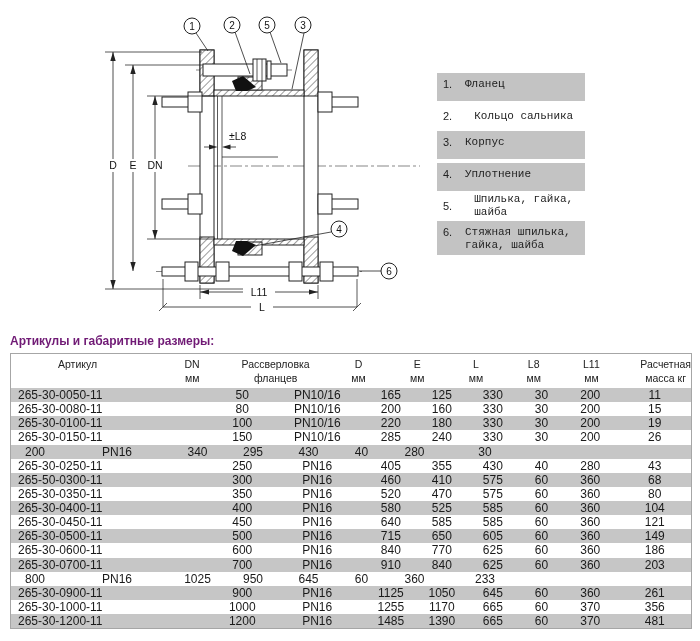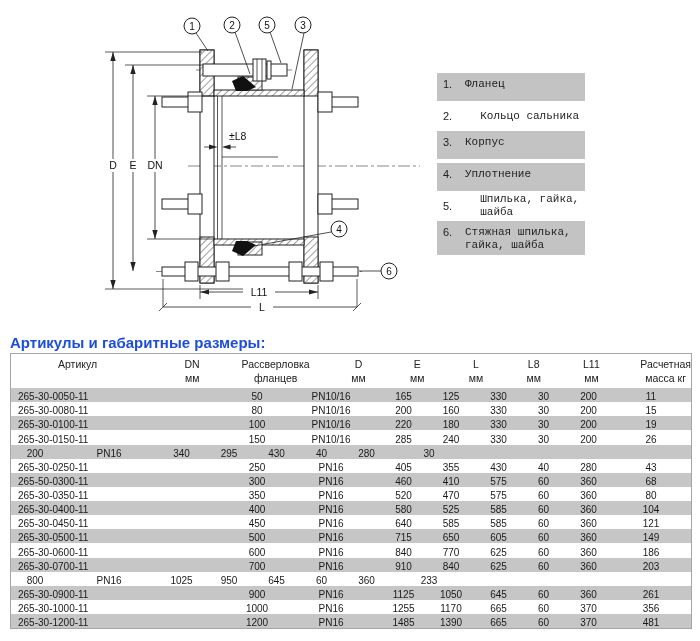--- a/index.html
+++ b/index.html
@@ -20,30 +20,30 @@
   .lblbg{fill:#fff;stroke:none;}
 
   
   .legend{position:absolute;left:437px;top:0;width:148px;height:330px;}
   .leg-item{position:absolute;left:0;width:148px;box-sizing:border-box;font-size:11px;color:#222;}
   .leg-item.shaded{background:var(--legbox,#c3c3c3);padding-top:5px;}
   .leg-item.plain{display:flex;align-items:center;}
   .leg-num{position:absolute;left:6px;}
   .leg-item.plain .leg-num{position:static;margin-left:6px;}
   .leg-label{display:block;margin-left:28px;line-height:13px;font-family:Liberation Mono, monospace;}
-  .leg-item.plain .leg-label{margin-left:28px;}
+  .leg-item.plain .leg-label{margin-left:22px;}
 
   
-  .tbl-title{position:absolute;left:10px;top:334px;font-size:15px;font-weight:bold;color:#1d4ed8;}
+  .tbl-title{position:absolute;left:10px;top:334px;font-size:12px;font-weight:bold;color:#701a75;}
   .spec-table{position:absolute;left:10px;top:353px;width:680px;height:274px;border:1px solid #a6a6a6;box-sizing:content-box;display:flex;flex-direction:column;}
   .thead{height:34px;display:flex;flex:0 0 auto;}
   .hcell{display:flex;flex-direction:column;align-items:center;padding-top:3px;font-size:10.5px;line-height:14px;color:#222;box-sizing:border-box;margin-left:40px;}
   .hcell.c0{align-items:flex-start;padding-left:7px;}
   .tbody{flex:1 1 auto;display:flex;flex-direction:column;}
-  .trow{flex:1 1 auto;display:flex;align-items:flex-end;font-size:10px;color:#1a1a1a;}
+  .trow{flex:1 1 auto;display:flex;align-items:flex-start;font-size:12px;color:#1a1a1a;gap:8px;}
   .trow.shade{background:var(--stripe,#c6c6c6);}
   .tcell{box-sizing:border-box;text-align:center;}
   .tcell.c0{text-align:left;padding-left:7px;}
   .c0{width:222px;} .c1{width:48px;} .c2{width:100px;} .c3{width:45px;} .c4{width:50px;}
   .c5{width:45px;} .c6{width:45px;} .c7{width:45px;} .c8{width:80px;}
 </style>
 </head>
 <body>
 
 <div class="page">

